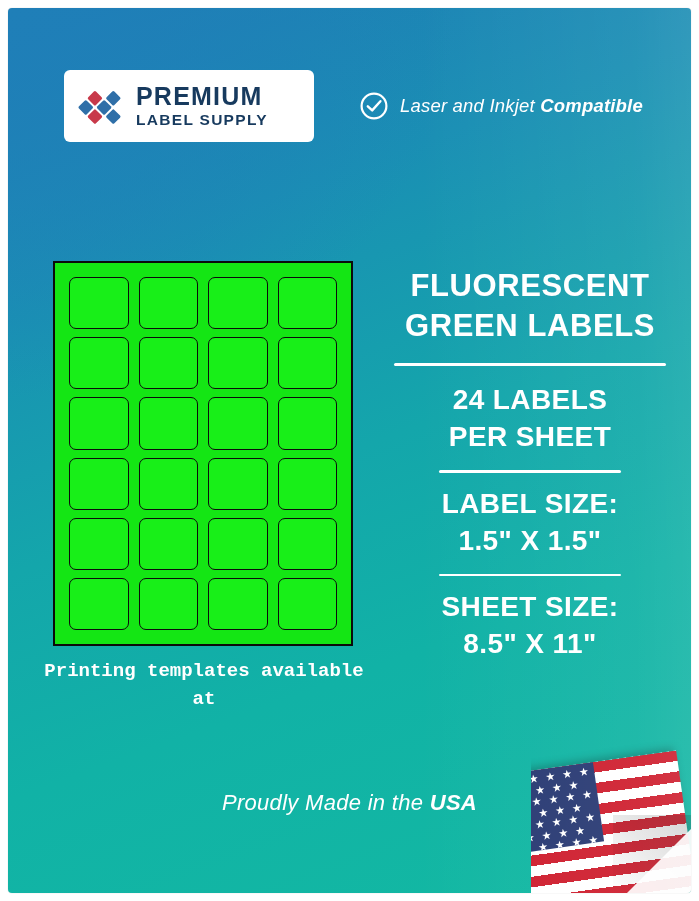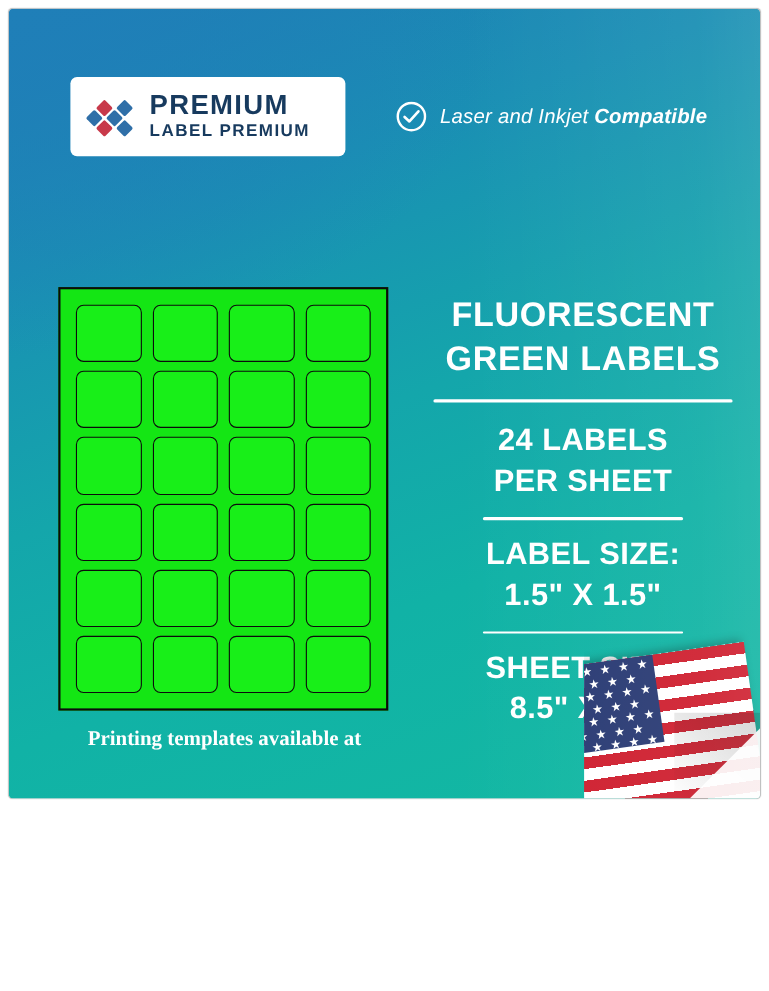--- a/index.html
+++ b/index.html
@@ -16,21 +16,21 @@
     height: 901px;
     overflow: hidden;
     background: #ffffff;
   }
   
   .package {
     position: absolute;
     left: 8px;
     top: 8px;
     width: 683px;
-    height: 718px;
+    height: 885px;
     border-radius: 4px;
     background:
       radial-gradient(ellipse 120% 80% at 0% 0%, #1f7fb8 0%, rgba(31,127,184,0) 55%),
       linear-gradient(160deg, #1f7cb6 0%, #1a8fb4 25%, #14a6ab 50%, #11b2a6 70%, #13b9a2 100%);
     box-shadow: 0 0 1px rgba(0,0,0,0.3);
     overflow: hidden;
   }
   
   .package::after {
     content: "";
@@ -136,21 +136,21 @@
   }
 
   
   .templates-note {
     position: absolute;
     left: 20px;
     top: 650px;
     width: 352px;
     text-align: center;
     color: #ffffff;
-    font-family: Liberation Serif, serif;
+    font-family: Liberation Mono, monospace;
     font-weight: bold;
     font-size: 19px;
     line-height: 1.45;
   }
 
   
   .info {
     position: absolute;
     left: 372px;
     top: 258px;
@@ -274,21 +274,21 @@
             <rect x="19" y="6" width="11" height="11" rx="1.5" fill="#c8394a"></rect>
             <rect x="6" y="19" width="11" height="11" rx="1.5" fill="#c8394a"></rect>
             <rect x="19" y="19" width="11" height="11" rx="1.5" fill="#2f6fa8"></rect>
             <rect x="32" y="19" width="11" height="11" rx="1.5" fill="#2f6fa8"></rect>
             <rect x="19" y="32" width="11" height="11" rx="1.5" fill="#2f6fa8"></rect>
           </g>
         </svg>
       </div>
       <div class="logo-text">
         <div class="logo-premium">PREMIUM</div>
-        <div class="logo-label">LABEL PREMIUM</div>
+        <div class="logo-label">LABEL SUPPLY</div>
       </div>
     </div>
 
     <div class="compat">
       <span class="compat-check">
         <svg viewBox="0 0 28 28" width="28" height="28" aria-hidden="true">
           <circle cx="14" cy="14" r="12.4" fill="none" stroke="#ffffff" stroke-width="2.2"></circle>
           <path d="M7.8 14.3 L12.2 18.4 L20.4 9.2" fill="none" stroke="#ffffff" stroke-width="2.4" stroke-linecap="round" stroke-linejoin="round"></path>
         </svg>
       </span>

